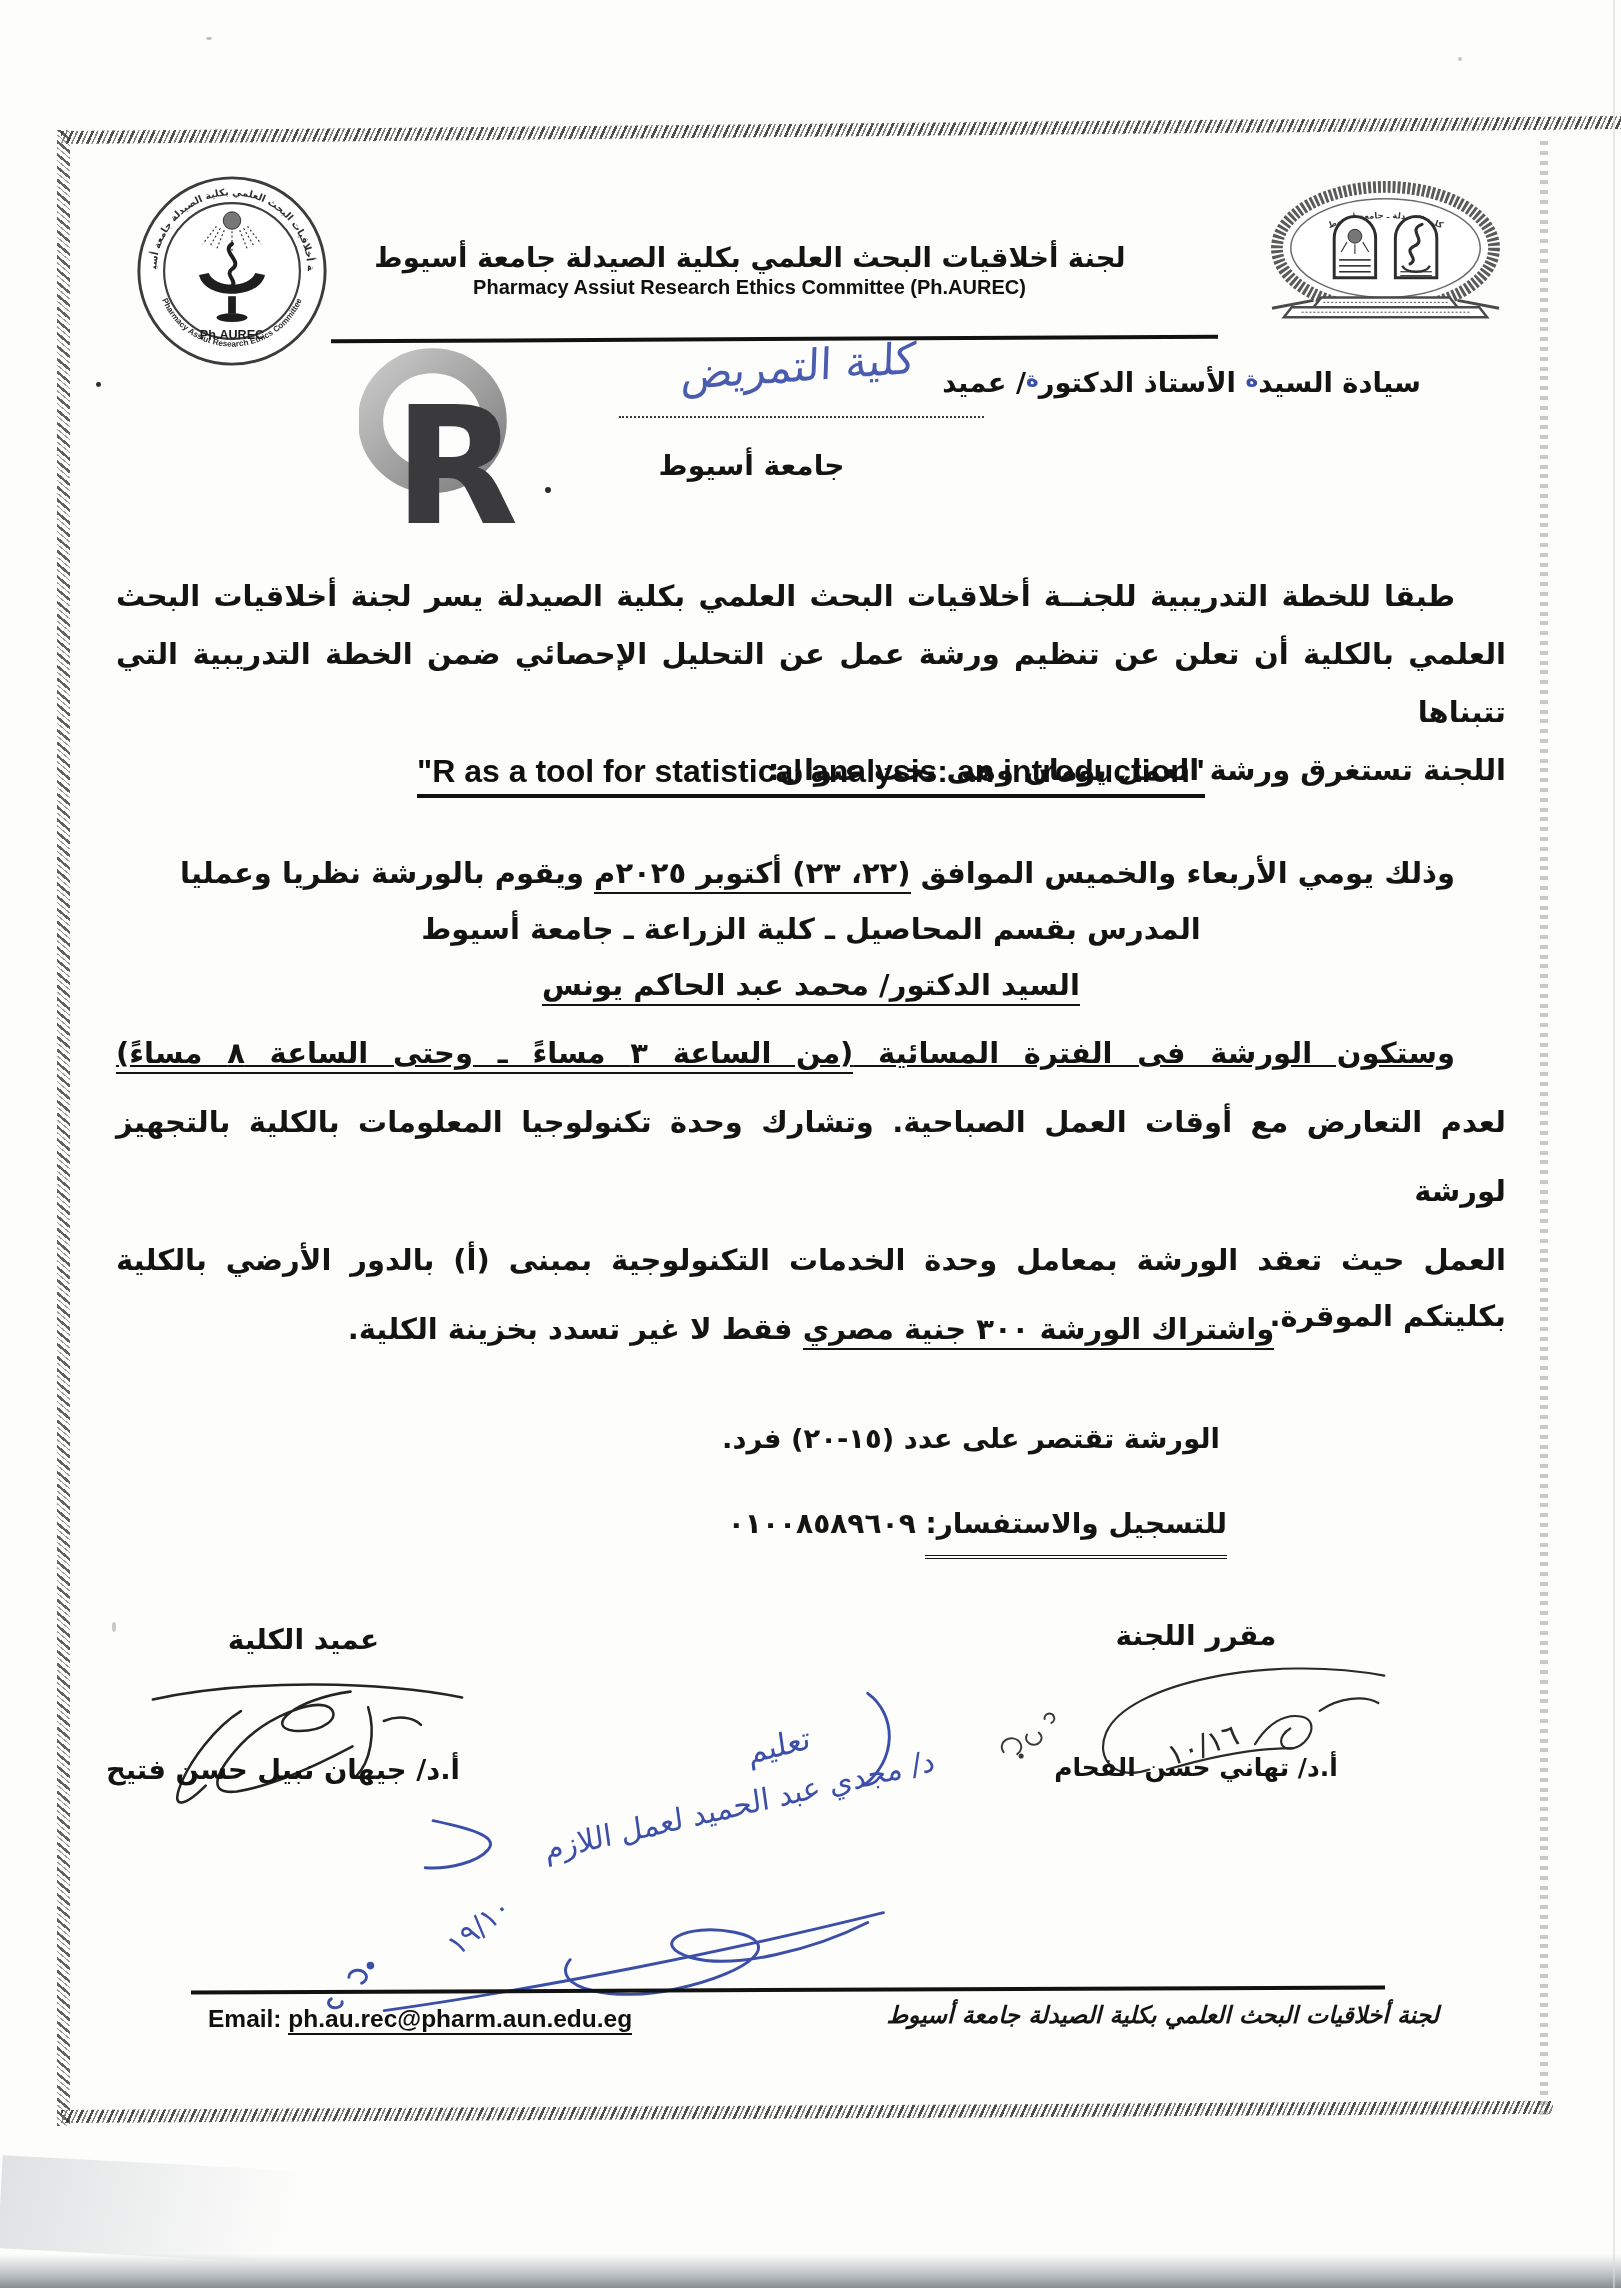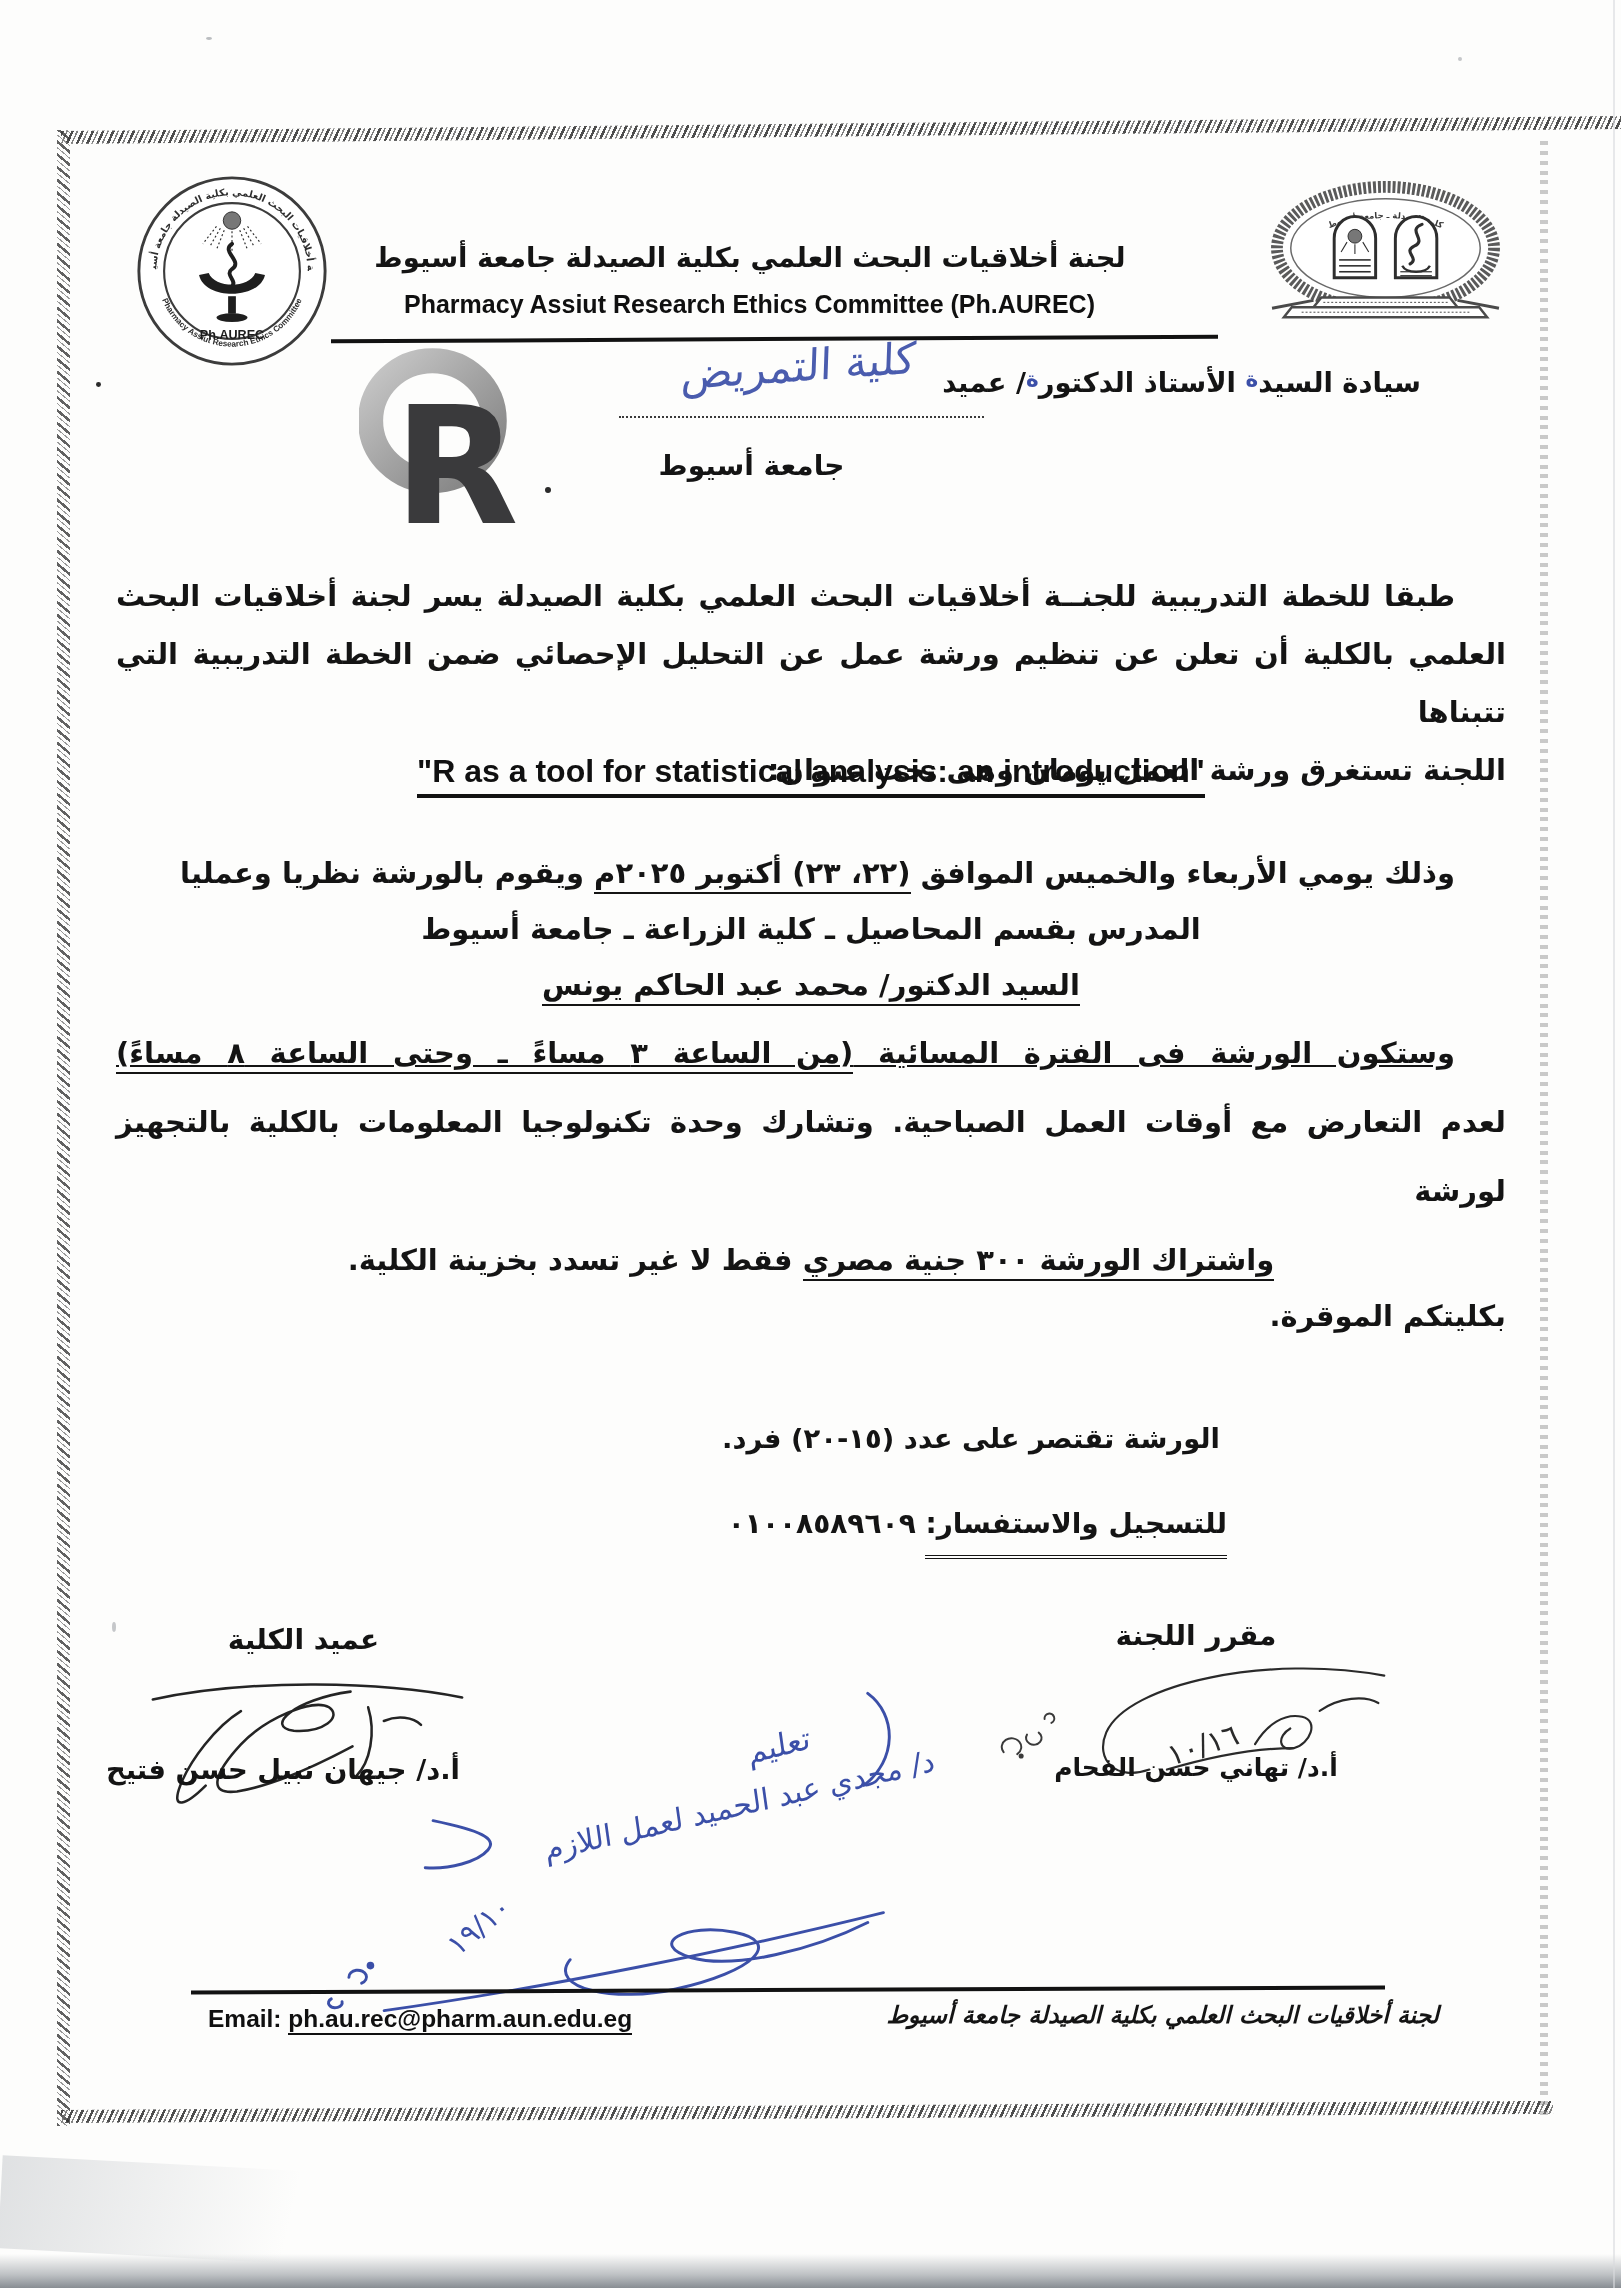--- a/index.html
+++ b/index.html
@@ -66,21 +66,21 @@
     <g>
       <path d="M100,72 C88,80 112,90 100,98 C92,104 106,110 100,116" fill="none" stroke="#1e1e1e" stroke-width="4" stroke-linecap="round"></path>
       <path d="M66,104 C72,130 128,130 134,104 L124,102 C118,118 82,118 76,102 Z" fill="#1e1e1e"></path>
       <rect x="96" y="126" width="8" height="18" fill="#1e1e1e"></rect>
       <ellipse cx="100" cy="148" rx="16" ry="4.5" fill="#1e1e1e"></ellipse>
     </g>
     <text x="100" y="170" text-anchor="middle" font-family="Liberation Sans, sans-serif" font-size="13" font-weight="bold" fill="#1c1c1c">Ph.AUREC</text>
   </svg>
 
   <div class="abs ar b center nowrap" style="left:358px;top:242px;width:784px;font-size:27.4px;">لجنة أخلاقيات البحث العلمي بكلية الصيدلة جامعة أسيوط</div>
-  <div class="abs en b center nowrap" style="left:328px;top:290px;width:843px;font-size:25px;">Pharmacy Assiut Research Ethics Committee (Ph.AUREC)</div>
+  <div class="abs en b center nowrap" style="left:328px;top:276px;width:843px;font-size:20px;">Pharmacy Assiut Research Ethics Committee (Ph.AUREC)</div>
   <div class="abs rule" style="left:331px;top:337px;width:887px;height:3.9px;transform:rotate(-0.3deg);"></div>
 
   <svg class="abs" style="left:1262px;top:179px;" width="247" height="149" viewBox="0 0 250 151">
     <ellipse cx="125" cy="70" rx="110" ry="62" fill="#ffffff" stroke="#5a5a5a" stroke-width="12" stroke-dasharray="3 2"></ellipse>
     <ellipse cx="125" cy="70" rx="96" ry="50" fill="none" stroke="#6a6a6a" stroke-width="1.5"></ellipse>
     <defs>
         <path id="uniTop" d="M 38,72 A 92,48 0 0 1 212,72"></path>
       </defs>
     <text font-family="DejaVu Sans, sans-serif" font-size="8.5" font-weight="bold" fill="#3a3a3a">
       <textPath href="#uniTop" startOffset="50%" text-anchor="middle">كلية الصيدلة ـ جامعة أسيوط</textPath>
@@ -158,20 +158,21 @@
     <div class="center">
       <span class="u3">السيد الدكتور/ محمد عبد الحاكم يونس</span>
     </div>
   </div>
 
   <div class="abs ar b" style="left:116px;top:1019px;width:1390px;font-size:29px;line-height:69px;">
     <div class="jb" style="text-indent:51px;text-decoration:underline;">
       <span>وستكون الورشة فى الفترة المسائية </span><span class="u3">(من الساعة ٣ مساءً ـ وحتى الساعة ٨ مساءً)</span>
     </div>
     <div class="jb">لعدم التعارض مع أوقات العمل الصباحية. وتشارك وحدة تكنولوجيا المعلومات بالكلية بالتجهيز لورشة</div>
+    <div class="jb">العمل حيث تعقد الورشة بمعامل وحدة الخدمات التكنولوجية بمبنى (أ) بالدور الأرضي بالكلية</div>
     <div class="center">
       <span class="u3">واشتراك الورشة ٣٠٠ جنية مصري</span><span> فقط لا غير تسدد بخزينة الكلية.</span>
     </div>
   </div>
 
   <div class="abs ar b" style="left:116px;top:1286px;width:1390px;font-size:29px;line-height:61px;">
     <div class="right">بكليتكم الموقرة.</div>
   </div>
 
   <div class="abs ar b nowrap" style="right:401px;top:1423px;font-size:27.4px;">الورشة تقتصر على عدد (١٥-٢٠) فرد.</div>

